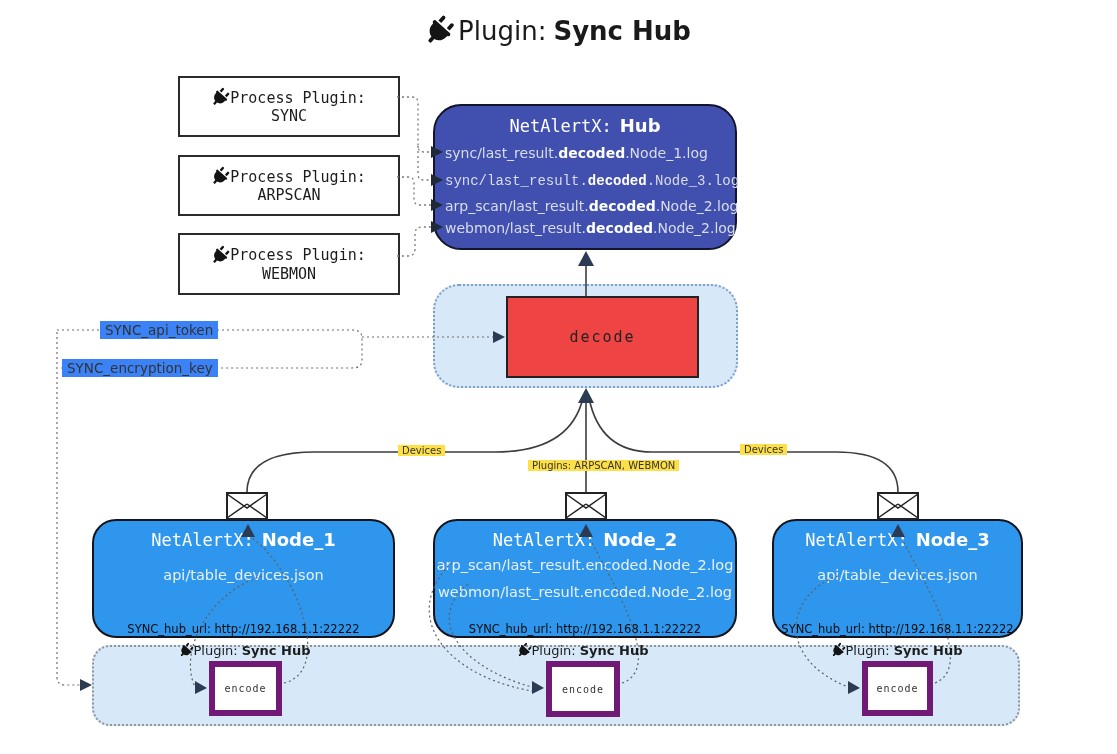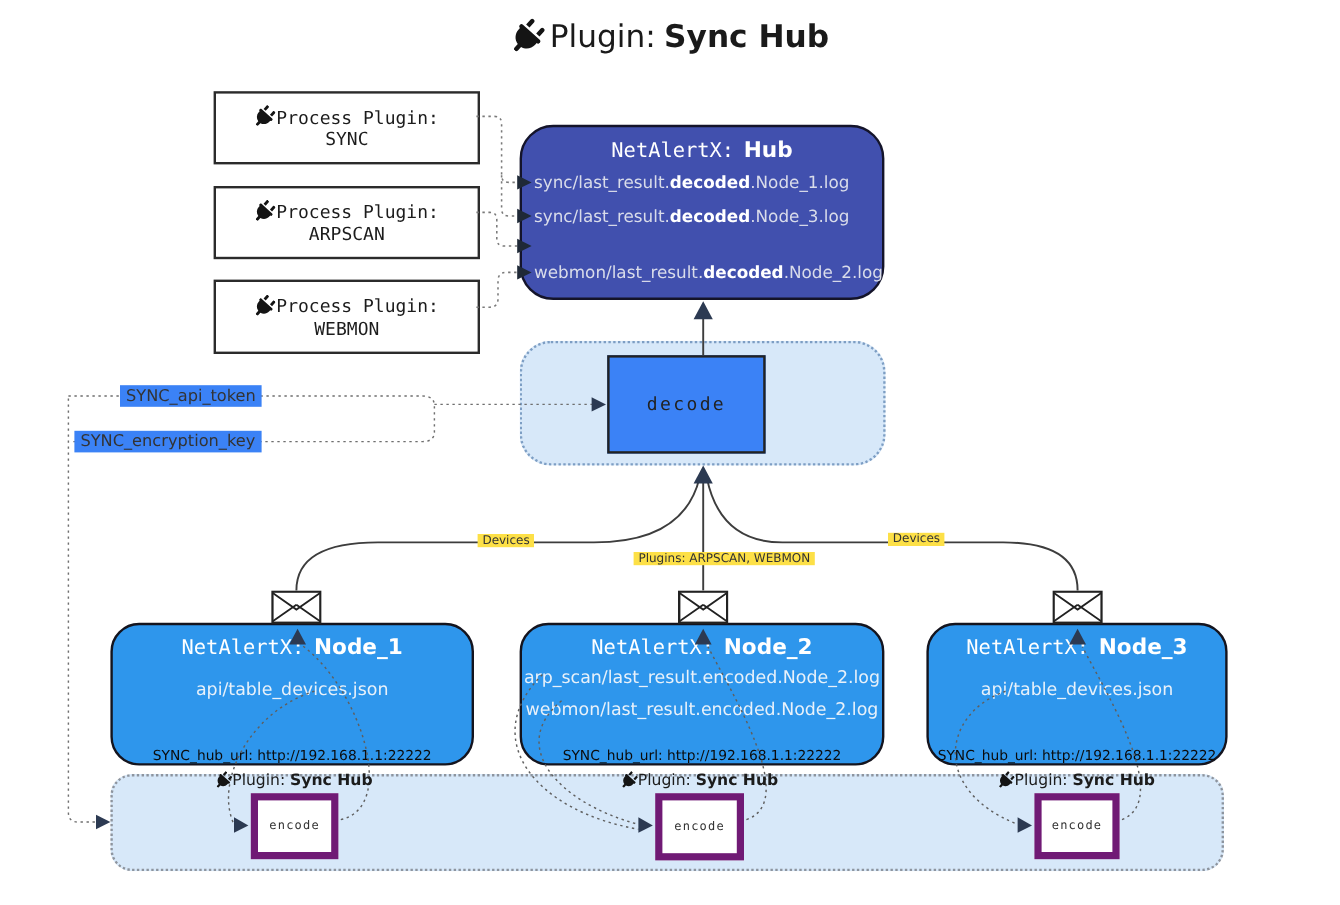--- a/index.html
+++ b/index.html
@@ -27,26 +27,26 @@
 
   
   .hub-url{left:433px;top:79px;width:304px;text-align:center;font-size:11px;color:#222;z-index:30;}
   .hub{left:433px;top:104px;width:304px;height:146px;background:#4150ae;border:2px solid #14142a;
        border-radius:28px;box-sizing:border-box;z-index:10;}
   .hub-title{position:absolute;left:0;top:9px;width:100%;display:flex;justify-content:center;align-items:baseline;}
   .hub-title .mono{font-family:"DejaVu Sans Mono","Liberation Mono",monospace;font-size:17px;color:#fff;}
   .hub-title .bname{font-weight:bold;font-size:18px;color:#fff;margin-left:8px;}
   .hub-line{position:absolute;left:10px;height:18px;font-size:14px;color:#d9dcea;white-space:nowrap;}
   .hub-line b{color:#fff;}
-  .hl0{top:39px;} .hl1{top:67px;} .hl2{top:92px;} .hl3{top:114px;}
+  .hl0{top:39px;} .hl1{top:67px;font-family:Liberation Mono, monospace;} .hl2{top:92px;} .hl3{top:114px;}
 
   
   .decode-band{left:433px;top:284px;width:305px;height:104px;background:#d7e8f9;
                border:2px dotted #7d9ec4;border-radius:26px;box-sizing:border-box;z-index:10;}
-  .decode-box{left:506px;top:296px;width:132px;height:82px;background:#3b82f6;border:2px solid #222;
+  .decode-box{left:506px;top:296px;width:193px;height:82px;background:#ef4444;border:2px solid #222;
               box-sizing:border-box;display:flex;align-items:center;justify-content:center;
               font-family:"DejaVu Sans Mono","Liberation Mono",monospace;font-size:15px;letter-spacing:2px;
               color:#222;z-index:12;}
 
   
   .tok{background:#3b82f6;padding:1px 5px;font-size:13.5px;color:#333;z-index:30;white-space:nowrap;}
   .tok1{left:100px;top:321px;} .tok2{left:62px;top:359px;}
 
   
   .edge-lbl{background:#fde047;padding:0 4px;font-size:10px;color:#333;z-index:30;white-space:nowrap;text-align:right;}
@@ -132,20 +132,21 @@
     <div><span>WEBMON</span></div>
   </div>
 
   <div class="abs hub boxlayer">
     <div class="hub-title">
       <span class="mono">NetAlertX:</span>
       <span class="bname">Hub</span>
     </div>
     <div class="hub-line hl0"><span>sync/last_result.</span><b>decoded</b><span>.Node_1.log</span></div>
     <div class="hub-line hl1"><span>sync/last_result.</span><b>decoded</b><span>.Node_3.log</span></div>
+    <div class="hub-line hl2"><span>arp_scan/last_result.</span><b>decoded</b><span>.Node_2.log</span></div>
     <div class="hub-line hl3"><span>webmon/last_result.</span><b>decoded</b><span>.Node_2.log</span></div>
   </div>
 
   <div class="abs decode-band boxlayer"></div>
   <div class="abs decode-box">decode</div>
 
   <div class="abs node node1">
     <div class="node-title">
       <span class="mono">NetAlertX:</span>
         <span class="bname">Node_1</span>

